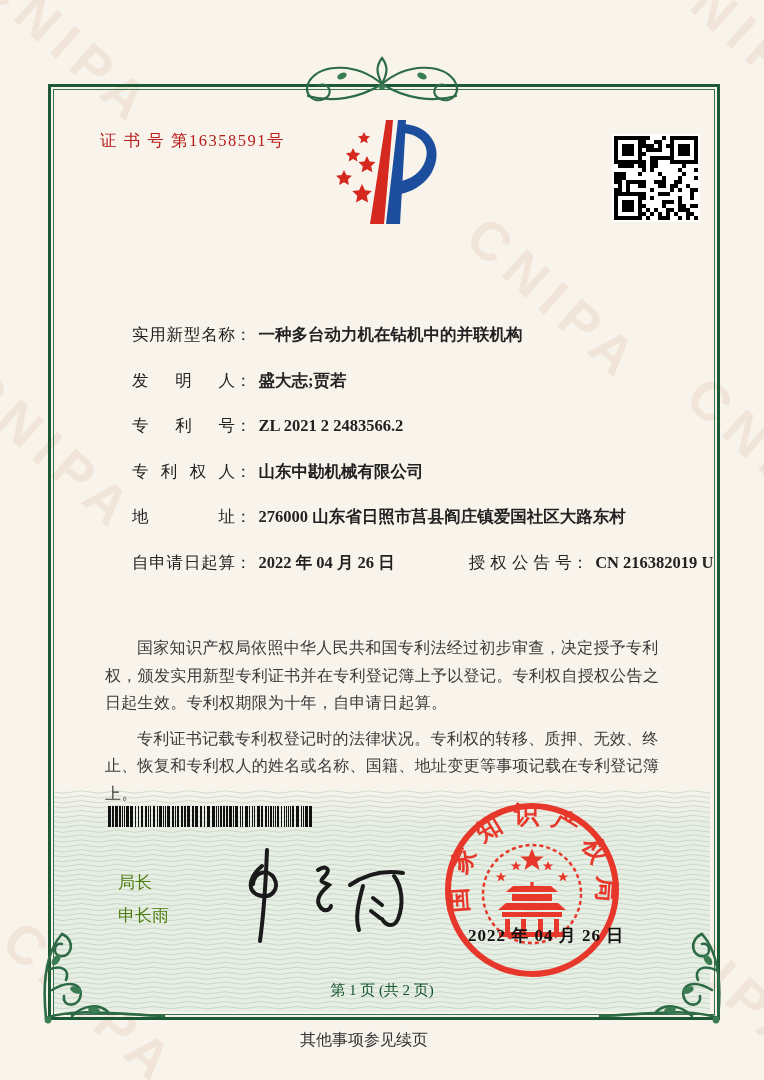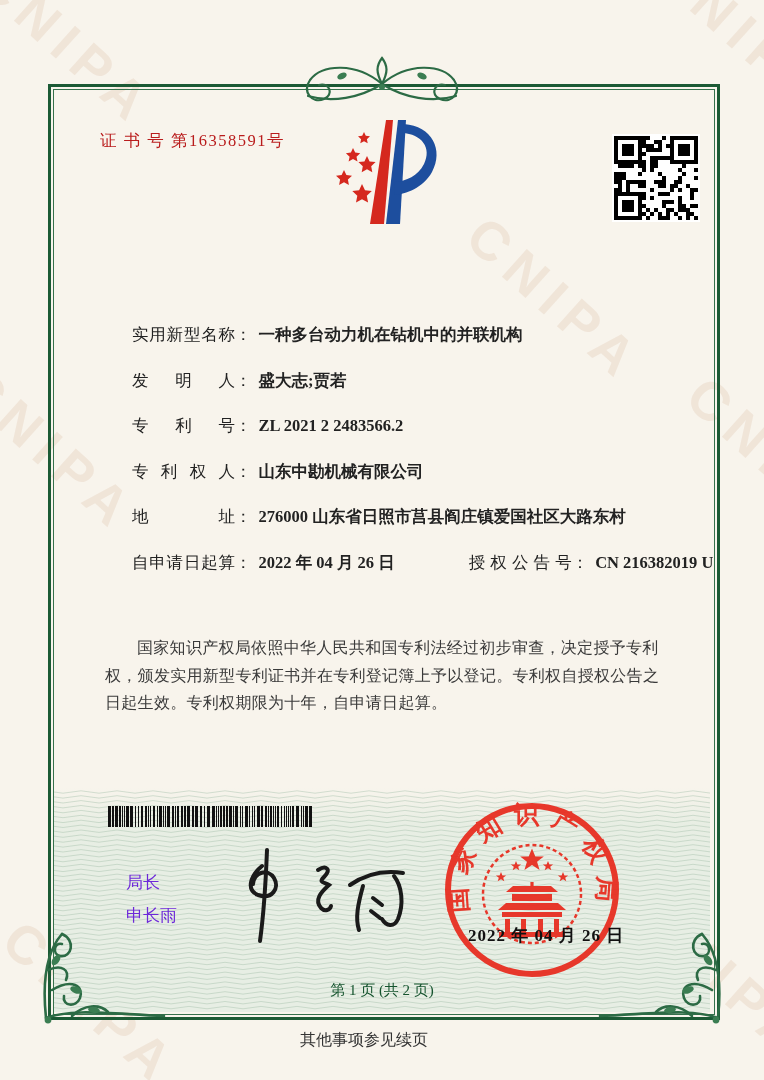--- a/index.html
+++ b/index.html
@@ -20,21 +20,21 @@
          font-size:37px;font-weight:bold;letter-spacing:5px;color:#141414;}
   .fields{position:absolute;left:100px;top:322px;width:578px;font-size:16.5px;}
   .frow{margin-bottom:20.5px;line-height:25px;white-space:nowrap;}
   .flabel{display:inline-block;width:103px;text-align:justify;text-align-last:justify;vertical-align:top;margin-left:32px;}
   .fvalue{padding-left:7px;font-weight:bold;}
   .pair2{margin-left:42px;}
   .paras{position:absolute;left:97px;top:626px;width:576px;font-size:16px;
          line-height:27.5px;color:#3a3a3a;letter-spacing:.3px;}
   .paras p{margin:8px;text-indent:2em;}
   .barcode{position:absolute;left:108px;top:806px;}
-  .signer{position:absolute;left:126px;top:866px;font-size:17px;color:#6d28d9;line-height:33px;font-family:Liberation Serif, serif;}
+  .signer{position:absolute;left:118px;top:866px;font-size:17px;color:#4d7c0f;line-height:33px;font-family:Liberation Serif, serif;}
   .signature{position:absolute;left:222px;top:840px;}
   .seal{position:absolute;left:438px;top:796px;}
   .sealdate{position:absolute;left:468px;top:924px;font-size:17px;font-weight:bold;
             letter-spacing:1px;color:#111;}
   .pageinfo{position:absolute;left:0;top:981px;width:100%;text-align:center;font-size:15px;color:#14532d;}
   .footnote{position:absolute;left:0;top:1030px;width:728px;text-align:center;font-size:16px;color:#333;}
   .orn{position:absolute;pointer-events:none;}
 </style>
 </head>
 <body>
@@ -313,20 +313,21 @@
     <div class="frow">
       <span class="flabel">地址</span><span>：</span><span class="fvalue">276000  山东省日照市莒县阎庄镇爱国社区大路东村</span>
     </div>
     <div class="frow">
       <span class="flabel">自申请日起算</span><span>：</span><span class="fvalue">2022 年 04 月 26 日</span><span class="pair2"><span class="flabel">授权公告号</span><span>：</span><span class="fvalue">CN 216382019 U</span></span>
     </div>
   </div>
 
   <div class="paras">
     <p>国家知识产权局依照中华人民共和国专利法经过初步审查，决定授予专利权，颁发实用新型专利证书并在专利登记簿上予以登记。专利权自授权公告之日起生效。专利权期限为十年，自申请日起算。</p>
+    <p>专利证书记载专利权登记时的法律状况。专利权的转移、质押、无效、终止、恢复和专利权人的姓名或名称、国籍、地址变更等事项记载在专利登记簿上。</p>
   </div>
 
   <svg id="bc" class="barcode" width="206" height="21" viewBox="0 0 206 21">
       <rect x="0" y="0" width="3" height="21" fill="#111"></rect>
       <rect x="4" y="0" width="2" height="21" fill="#111"></rect>
       <rect x="7" y="0" width="3" height="21" fill="#111"></rect>
       <rect x="11" y="0" width="2" height="21" fill="#111"></rect>
       <rect x="14" y="0" width="1" height="21" fill="#111"></rect>
       <rect x="16" y="0" width="1" height="21" fill="#111"></rect>
       <rect x="18" y="0" width="3" height="21" fill="#111"></rect>

